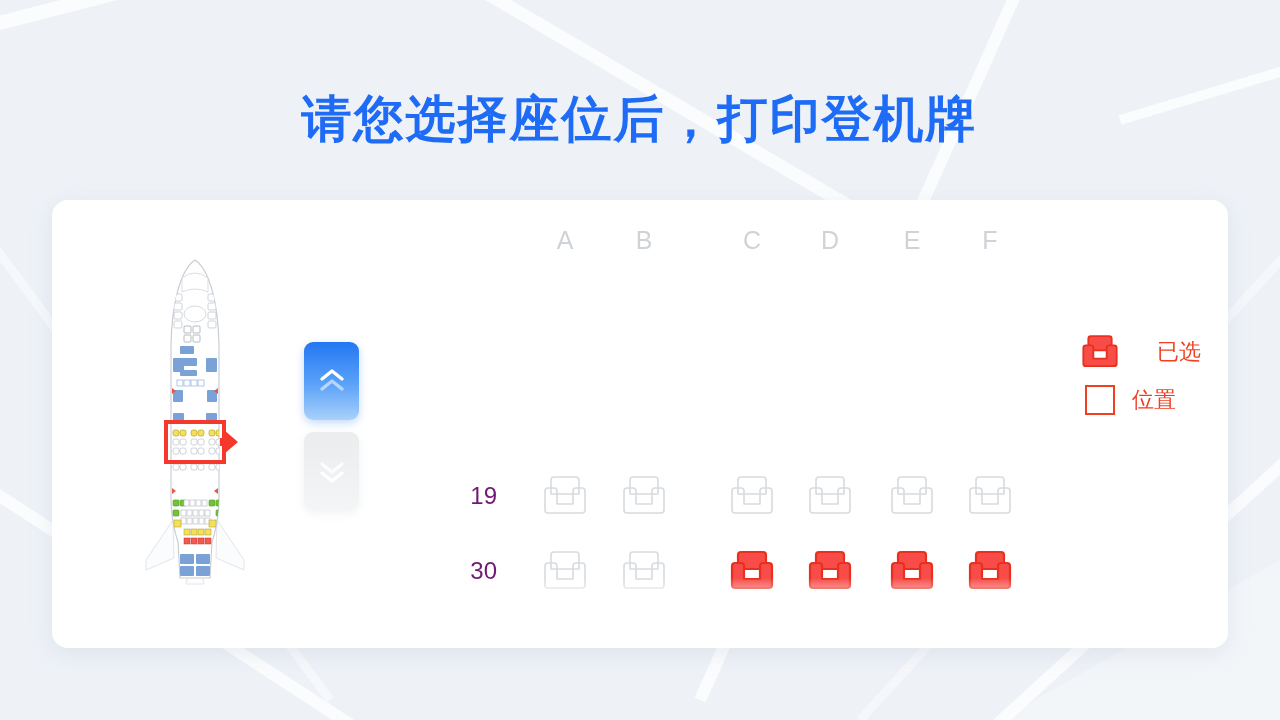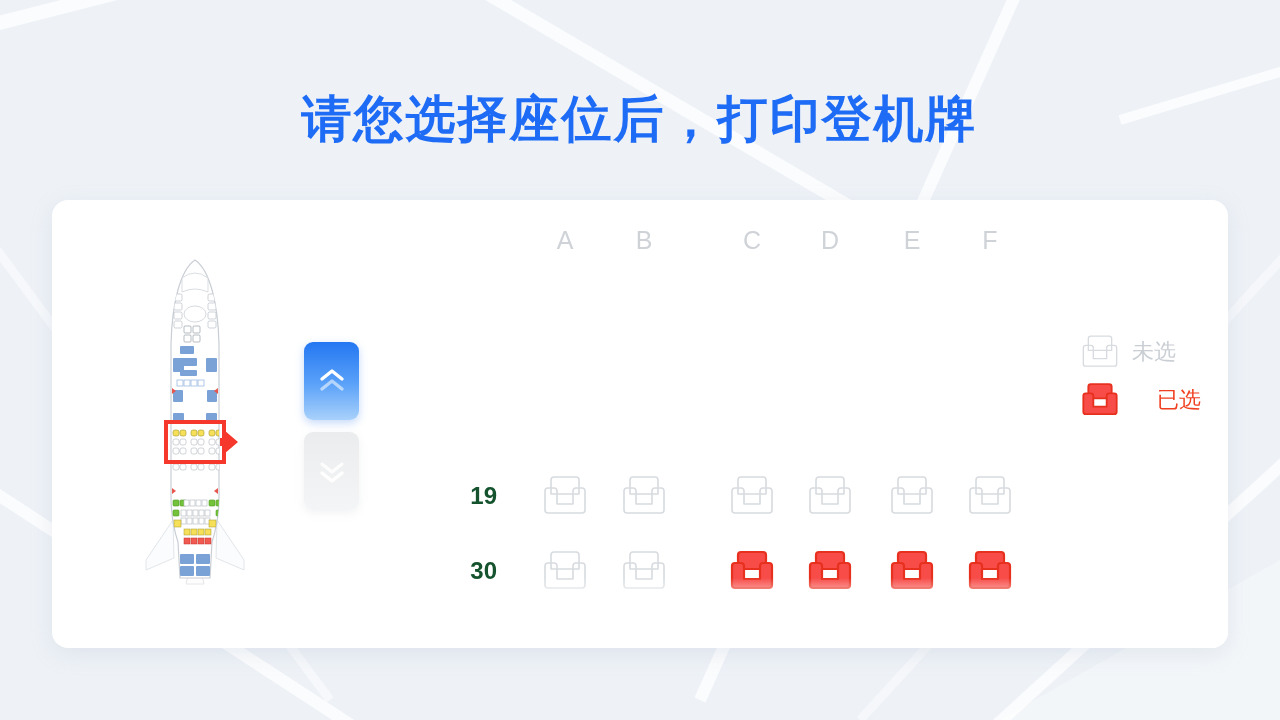--- a/index.html
+++ b/index.html
@@ -71,21 +71,21 @@
   #seat-grid { position: absolute; left: 0; top: 0; width: 1176px; height: 448px; }
   .col-label {
     position: absolute;
     width: 48px; text-align: center;
     font-size: 25px; color: #cfd3d8;
     top: 26px;
   }
   .row-label {
     position: absolute;
     width: 44px; text-align: right;
-    font-size: 24px; color: #14532d; font-weight: bold;
+    font-size: 24px; color: #701a75;
   }
   .seat-cell { position: absolute; width: 48px; height: 44px; }
   .seat-cell svg { display: block; }
 
   
   #grid-fade {
     position: absolute;
     left: 300px; top: 378px;
     width: 876px; height: 70px;
     background: linear-gradient(180deg, rgba(255,255,255,0) 0%, rgba(255,255,255,0.86) 34%, #ffffff 62%);
@@ -430,31 +430,28 @@
             <path d="M4 17 q0 -3 3 -3 L13 14 q3 0 3 3 L16 30 L32 30 L32 17 q0 -3 3 -3 L41 14 q3 0 3 3 L44 36 q0 3 -3 3 L7 39 q-3 0 -3 -3 Z" fill="none" stroke="#d8dbdf" stroke-width="1.6" stroke-linejoin="round"></path>
           </svg>
         </div>
       </div>
     <div id="grid-fade"></div>
 
     <div id="legend">
         <div class="legend-item">
           <div class="legend-icon">
             <svg width="48" height="44" viewBox="0 0 48 44">
-              <path d="M10 6 q0 -3 3 -3 L35 3 q3 0 3 3 L38 20 L10 20 Z" fill="none" stroke="#d8dbdf" stroke-width="1.6" stroke-linejoin="round"></path>
-              <path d="M4 17 q0 -3 3 -3 L13 14 q3 0 3 3 L16 30 L32 30 L32 17 q0 -3 3 -3 L41 14 q3 0 3 3 L44 36 q0 3 -3 3 L7 39 q-3 0 -3 -3 Z" fill="none" stroke="#d8dbdf" stroke-width="1.6" stroke-linejoin="round"></path>
-            </svg>
-          </div>
-          <div class="legend-label" style="color: rgb(201, 206, 212);">未选</div>
-        </div>
-        <div class="legend-item">
-          <div class="legend-icon">
-            <svg width="48" height="44" viewBox="0 0 48 44">
               <path d="M10 6 q0 -3 3 -3 L35 3 q3 0 3 3 L38 20 L10 20 Z" fill="#f74c48" stroke="#e8301f" stroke-width="2.2" stroke-linejoin="round"></path>
               <path d="M4 17 q0 -3 3 -3 L13 14 q3 0 3 3 L16 30 L32 30 L32 17 q0 -3 3 -3 L41 14 q3 0 3 3 L44 36 q0 3 -3 3 L7 39 q-3 0 -3 -3 Z" fill="#f74c48" stroke="#e8301f" stroke-width="2.2" stroke-linejoin="round"></path>
             </svg>
           </div>
           <div class="legend-label" style="color: rgb(240, 64, 34); margin-left: 25px;">已选</div>
         </div>
+        <div class="legend-item">
+          <div class="legend-icon">
+            <div class="legend-box-outline"></div>
+          </div>
+          <div class="legend-label" style="color: rgb(240, 64, 34);">位置</div>
+        </div>
       </div>
 
   </div>
 </div>
 
 </body></html>

